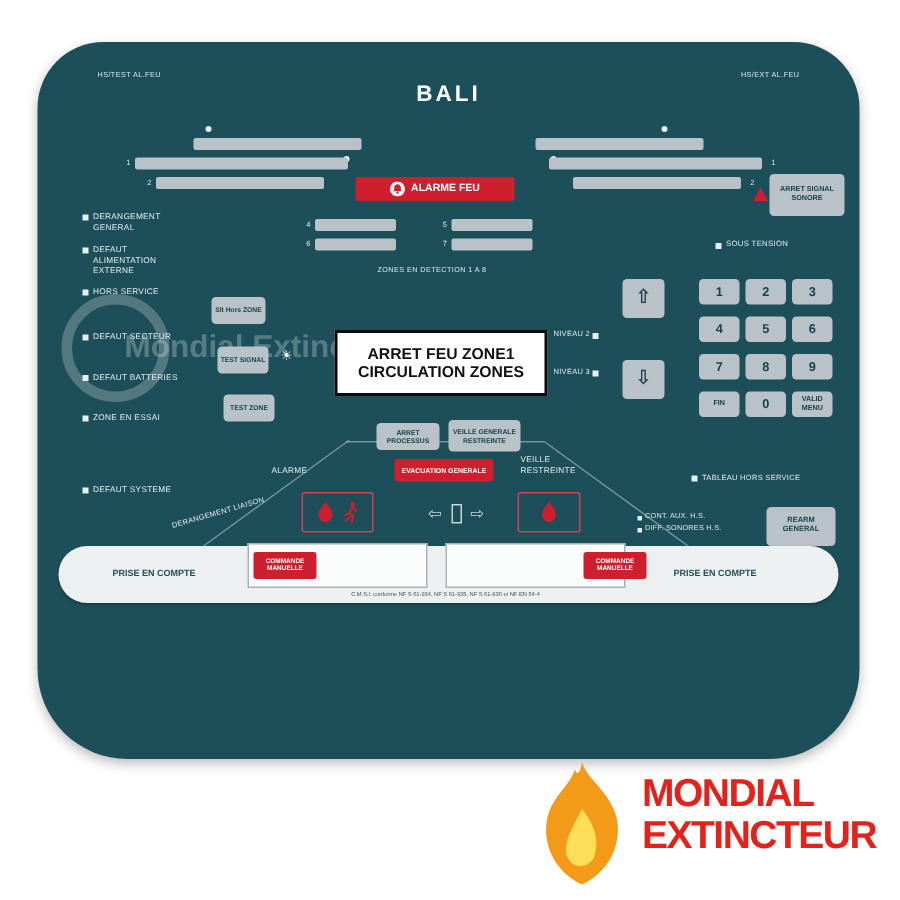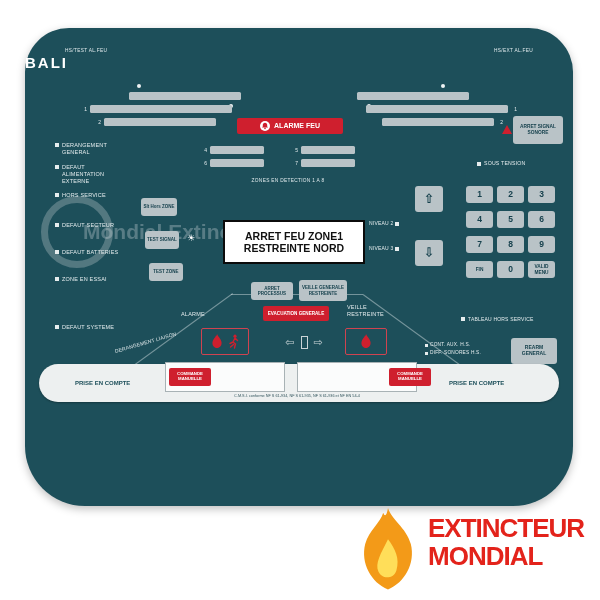--- a/index.html
+++ b/index.html
@@ -25,21 +25,21 @@
 </head>
 <body>
 
 <div class="panel">
 
   <div class="wm" style="left:16px;top:168px;width:72px;height:72px;border:7px solid rgba(210,216,218,.30);border-radius:50%"></div>
   <div class="wm" style="left:58px;top:192px;font-size:21px;font-weight:bold">Mondial Extincteur</div>
 
   <div class="abs tinylbl" style="left:40px;top:20px">HS/TEST  AL.FEU</div>
   <div class="abs tinylbl" style="right:40px;top:20px;text-align:right">HS/EXT  AL.FEU</div>
-  <div class="abs" style="left:0;right:0;top:26px;color:#fff;font-size:15px;font-weight:bold;letter-spacing:2px">BALI</div>
+  <div class="abs" style="left:0;right:0;top:26px;text-align:center;color:#fff;font-size:15px;font-weight:bold;letter-spacing:2px">BALI</div>
   <div class="dot" style="left:112px;top:56px"></div>
   <div class="dot" style="left:416px;top:56px"></div>
   <div class="dot" style="left:204px;top:76px"></div>
   <div class="dot" style="left:342px;top:76px"></div>
 
   <div class="abs" style="left:56px;top:64px">
     <div class="zrow" style="margin-left:48px">
         <div class="bar" style="width:112px"></div>
       </div>
     <div class="zrow">
@@ -132,21 +132,21 @@
   </div>
   <div class="abs tinylbl" style="left:168px;top:150px;width:190px;text-align:center">ZONES EN DETECTION 1 A 8</div>
 
   <div class="abs btn" style="left:116px;top:170px;width:36px;height:18px;font-size:4.5px;padding:1px">Slt Hors ZONE</div>
   <div class="abs btn" style="left:120px;top:203px;width:34px;height:18px;font-size:4.5px;padding:1px">TEST SIGNAL</div>
   <div class="abs" style="left:162px;top:205px;color:#fff;font-size:9px;font-family:'DejaVu Sans',sans-serif">☀</div>
   <div class="abs btn" style="left:124px;top:235px;width:34px;height:18px;font-size:4.5px;padding:1px">TEST ZONE</div>
 
   <div class="abs" style="left:198px;top:192px;width:142px;height:44px;background:#fff;border:2px solid #0b0b0b;display:flex;flex-direction:column;align-items:center;justify-content:center">
     <div style="font-size:10.5px;font-weight:bold;color:#111">ARRET FEU ZONE1</div>
-    <div style="font-size:10.5px;font-weight:bold;color:#111">RESTREINTE NORD</div>
+    <div style="font-size:10.5px;font-weight:bold;color:#111">CIRCULATION ZONES</div>
   </div>
 
   <div class="abs btn" style="left:390px;top:158px;width:28px;height:26px;font-size:13px;font-family:'DejaVu Sans',sans-serif">⇧</div>
   <div class="abs" style="left:344px;top:192px;display:flex;gap:2px;align-items:center">
       <span class="lbl" style="font-size:5px">NIVEAU 2</span>
       <span class="sq"></span>
     </div>
   <div class="abs" style="left:344px;top:217px;display:flex;gap:2px;align-items:center">
       <span class="lbl" style="font-size:5px">NIVEAU 3</span>
       <span class="sq"></span>
@@ -237,15 +237,15 @@
 
 </div>
 
 <div class="abs" style="left:352px;top:508px">
   <svg width="72" height="84" viewBox="0 0 60 70">
     <path d="M30 0 C33 10 45 16 49 30 C53 46 44 62 30 68 C16 62 7 46 11 30 C14 19 24 12 26 4 C27.5 8 29 6 30 0 Z" fill="#f39a18"></path>
     <path d="M30 26 C36 34 40 42 37 52 C35 59 25 60 22 53 C19 46 24 38 30 26 Z" fill="#ffde59"></path>
   </svg>
 </div>
 <div class="abs" style="left:428px;top:514px;color:#e3231b;font-weight:bold;font-size:26px;letter-spacing:-1px;line-height:1.08">
+  <div>MONDIAL</div>
   <div>EXTINCTEUR</div>
-  <div>MONDIAL</div>
 </div>
 
 </body></html>

